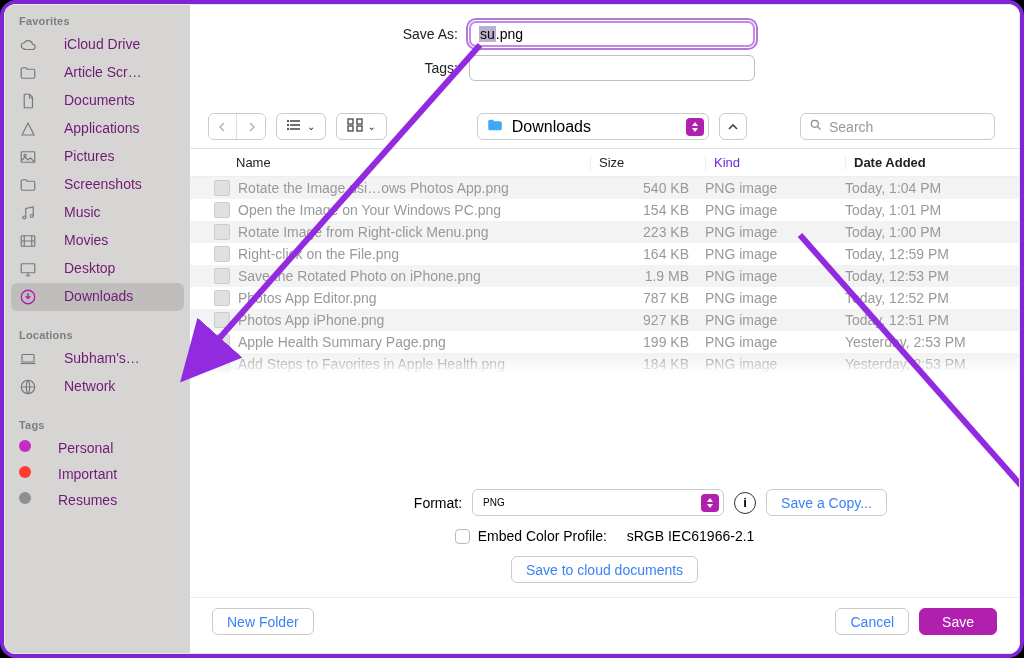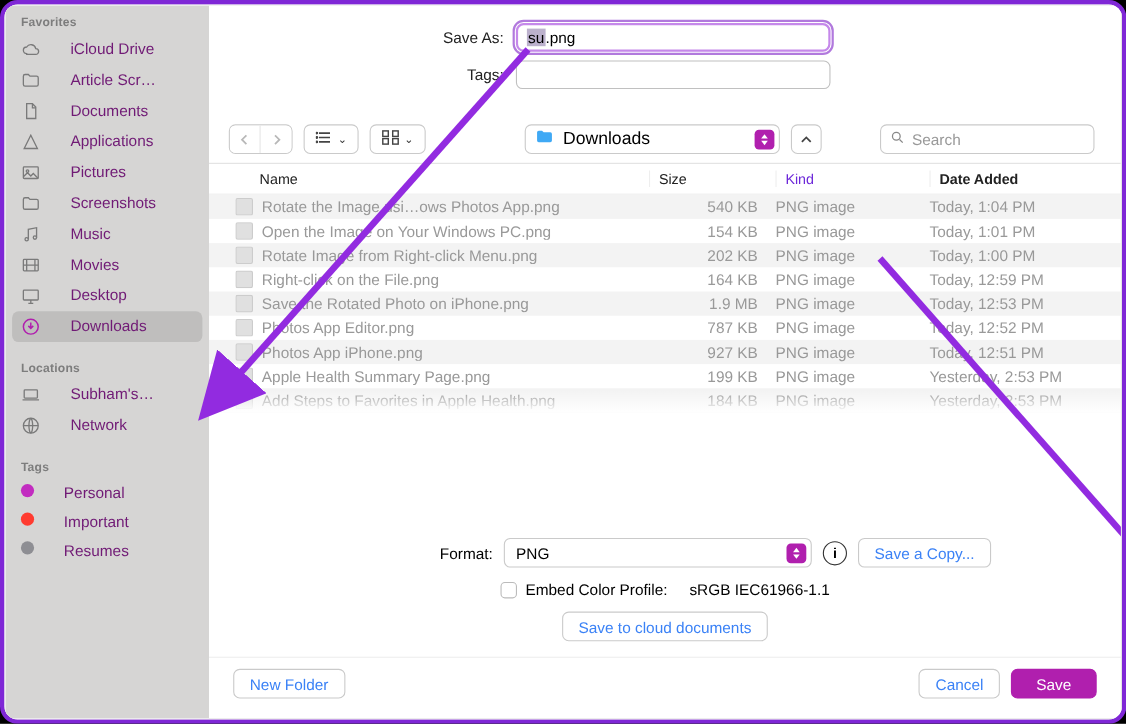--- a/index.html
+++ b/index.html
@@ -50,21 +50,21 @@
   .trow:nth-child(odd){ background:#f3f3f3; }
   .trow .c-name { flex:1; display:flex; align-items:center; gap:8px; overflow:hidden; white-space:nowrap; text-overflow:ellipsis;}
   .trow .file-ico { width:16px; height:16px; flex-shrink:0; background:#e0e0e0; border:1px solid #ccc; border-radius:2px; }
   .trow .c-size { width:115px; text-align:right; padding-right:16px;}
   .trow .c-kind { width:140px; }
   .trow .c-date { width:150px; }
   .fade { position:absolute; left:0; right:0; bottom:0; height:20px; background:linear-gradient(to bottom, rgba(255,255,255,0), #fff); pointer-events:none;}
   
   .format-row { display:flex; align-items:center; gap:10px; justify-content:center; padding: 16px 0 6px 0; }
   .format-row .lbl { font-size:14px; text-align:right; width:140px;}
-  .popup { height:27px; border:1px solid #cacaca; border-radius:6px; background:#fff; display:flex; align-items:center; padding:0 4px 0 10px; width:280px; font-size:14px;}
+  .popup { height:27px; border:1px solid #cacaca; border-radius:6px; background:#fff; display:flex; align-items:center; padding:0 4px 0 10px; width:252px; font-size:10px;}
   .popup .arrows { width:18px; height:18px; border-radius:4px; background:#b01fae; display:flex; flex-direction:column; align-items:center; justify-content:center; margin-left:auto;}
   .popup .arrows::before{ content:""; border-left:3px solid transparent; border-right:3px solid transparent; border-bottom:4px solid #fff; margin-bottom:1px;}
   .popup .arrows::after{ content:""; border-left:3px solid transparent; border-right:3px solid transparent; border-top:4px solid #fff; margin-top:1px;}
   .info-btn { width:22px; height:22px; border:1.5px solid #333; border-radius:50%; display:flex; align-items:center; justify-content:center; font-size:13px; font-weight:600;}
   .btn { height:27px; border:1px solid #cacaca; border-radius:6px; background:#fff; padding:0 14px; font-size:14px; color:#3b82f6; }
   .btn:disabled { color:#3b82f6; }
   .embed-row { display:flex; align-items:center; gap:8px; justify-content:center; padding: 6px 0 10px 0; font-size:14px; }
   .chk { width:15px; height:15px; border:1px solid #bbb; border-radius:4px; background:#fff; }
   .cloud-row { text-align:center; padding: 2px 0 14px 0;}
   .bottom-bar { display:flex; align-items:center; padding: 10px 22px 18px 22px; border-top: 1px solid #eee; gap:10px;}
@@ -297,21 +297,21 @@
               </div>
               <div class="c-size">154 KB</div>
               <div class="c-kind">PNG image</div>
               <div class="c-date">Today, 1:01 PM</div>
             </div>
             <div class="trow">
               <div class="c-name">
                 <span class="file-ico"></span>
                 <span>Rotate Image from Right-click Menu.png</span>
               </div>
-              <div class="c-size">202 KB</div>
+              <div class="c-size">223 KB</div>
               <div class="c-kind">PNG image</div>
               <div class="c-date">Today, 1:00 PM</div>
             </div>
             <div class="trow">
               <div class="c-name">
                 <span class="file-ico"></span>
                 <span>Right-click on the File.png</span>
               </div>
               <div class="c-size">164 KB</div>
               <div class="c-kind">PNG image</div>
@@ -374,21 +374,21 @@
       </div>
       <div class="info-btn">
             <span>i</span>
           </div>
       <button class="btn">Save a Copy...</button>
     </div>
 
     <div class="embed-row">
       <div class="chk"></div>
       <span>Embed Color Profile:</span>&nbsp;
-      <span>sRGB IEC61966-1.1</span>
+      <span>sRGB IEC61966-2.1</span>
     </div>
 
     <div class="cloud-row">
       <button class="btn" disabled="">Save to cloud documents</button>
     </div>
 
     <div class="bottom-bar">
       <button class="btn">New Folder</button>
       <span class="spacer"></span>
       <button class="btn">Cancel</button>

